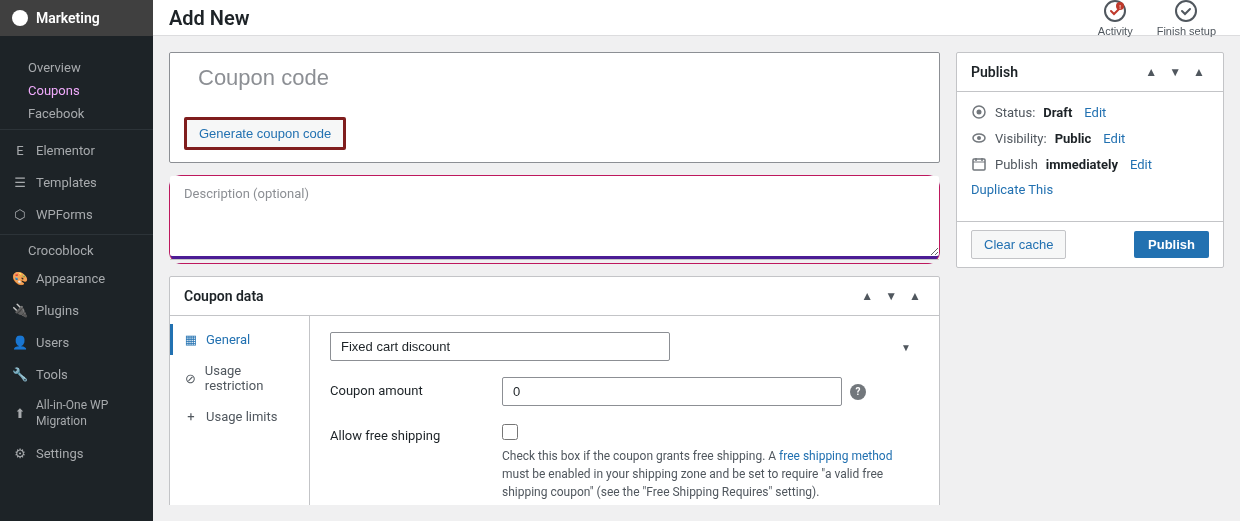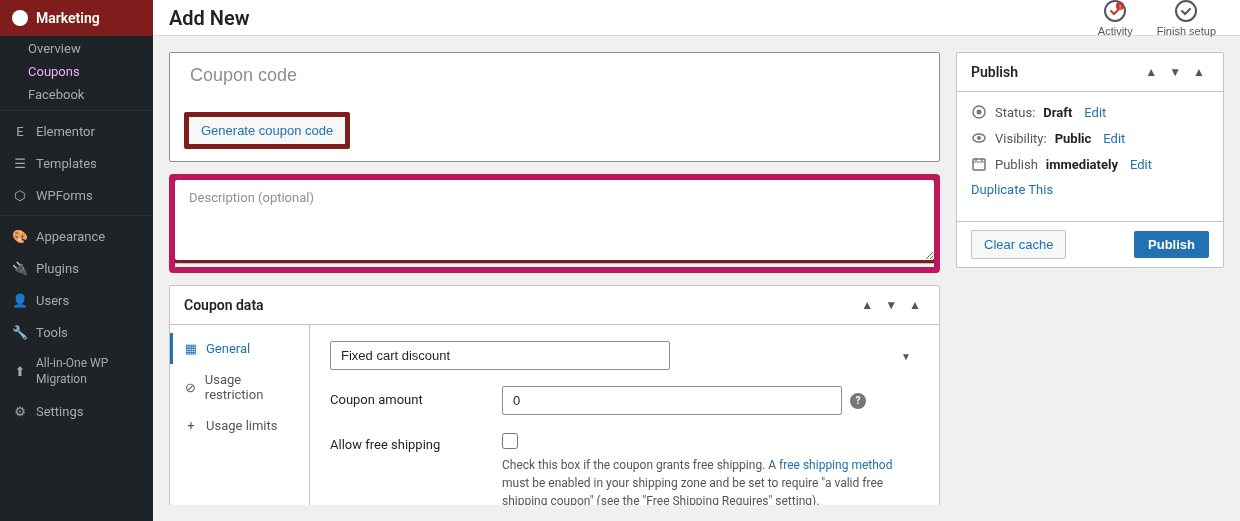--- a/index.html
+++ b/index.html
@@ -1,27 +1,27 @@
 <!DOCTYPE html>
 <html><head>
   <meta charset="utf-8">
   <style>
     * { box-sizing: border-box; margin: 0; padding: 0; }
     body { font-family: -apple-system, BlinkMacSystemFont, "Segoe UI", Roboto, sans-serif; font-size: 13px; background: #f0f0f1; display: flex; height: 521px; overflow: hidden; }
 
     
     .sidebar { width: 153px; background: #1d2327; color: #a7aaad; display: flex; flex-direction: column; height: 521px; flex-shrink: 0; }
-    .sidebar-header { background: #7f1d1d; color: #fff; padding: 10px 12px; display: flex; align-items: flex-start; gap: 8px; font-size: 14px; font-weight: 600; }
+    .sidebar-header { background: #404040; color: #fff; padding: 10px 12px; display: flex; align-items: flex-start; gap: 8px; font-size: 14px; font-weight: 600; }
     .sidebar-header .wp-icon { width: 16px; height: 16px; background: #fff; border-radius: 50%; flex-shrink: 0; }
     .sidebar-item { padding: 8px 12px; cursor: pointer; display: flex; align-items: center; gap: 8px; font-size: 13px; color: #a7aaad; }
     .sidebar-item .icon { width: 16px; height: 16px; display: inline-flex; align-items: center; justify-content: center; flex-shrink: 0; }
     .sidebar-sub { padding: 4px 12px 4px 28px; font-size: 13px; color: #a7aaad; cursor: pointer; }
     .sidebar-sub.active { color: #f0abfc; }
     .sidebar-divider { border: none; border-top: 1px solid #2c3338; margin: 4px 0; }
-    .sidebar-section { margin-top: 1px; }
+    .sidebar-section { margin-top: 20px; }
 
     
     .main { flex: 1; display: flex; flex-direction: column; overflow: hidden; }
 
     
     .topbar { background: #fff; border-bottom: 1px solid #dcdcde; padding: 0 16px; display: flex; align-items: center; justify-content: space-between; height: 36px; flex-shrink: 0; }
     .topbar-left { display: flex; align-items: center; gap: 12px; }
     .page-title { font-size: 20px; font-weight: 600; color: #1d2327; }
     .topbar-right { display: flex; align-items: center; gap: 8px; }
     .topbar-icon-btn { display: flex; flex-direction: column; align-items: center; gap: 2px; cursor: pointer; color: #50575e; font-size: 11px; background: none; border: none; padding: 4px 8px; }
@@ -29,21 +29,21 @@
     
     .content-area { display: flex; flex: 1; overflow: hidden; padding: 16px; gap: 16px; }
 
     
     .editor { flex: 1; display: flex; flex-direction: column; gap: 12px; overflow-y: auto; }
 
     
     .coupon-code-input { width: 100%; padding: 10px 14px; font-size: 22px; color: #8c8f94; border: 1px solid #8c8f94; border-radius: 2px; background: #fff; outline: none; }
     .coupon-code-input::placeholder { color: #8c8f94; }
 
-    .generate-btn { padding: 6px 12px; background: #f6f7f7; border: 5px solid #7f1d1d; border-radius: 2px; color: #2271b1; cursor: pointer; font-size: 13px; margin-top: 8px; }
+    .generate-btn { padding: 6px 12px; background: #f6f7f7; border: 3px solid #7f1d1d; border-radius: 2px; color: #2271b1; cursor: pointer; font-size: 13px; margin-top: 8px; }
 
     .description-area { width: 100%; padding: 10px 14px; font-size: 13px; color: #8c8f94; border: 1px solid #8c8f94; border-radius: 2px; background: #fff; height: 80px; resize: vertical; outline: none; font-family: inherit; }
     .description-area::placeholder { color: #8c8f94; }
 
     
     .coupon-data-box { background: #fff; border: 1px solid #c3c4c7; border-radius: 2px; }
     .coupon-data-header { display: flex; align-items: center; justify-content: space-between; padding: 10px 14px; border-bottom: 1px solid #c3c4c7; }
     .coupon-data-title { font-size: 14px; font-weight: 600; color: #1d2327; }
     .coupon-data-controls { display: flex; gap: 4px; }
     .ctrl-btn { background: none; border: none; cursor: pointer; color: #50575e; font-size: 12px; padding: 2px 4px; }
@@ -119,20 +119,23 @@
     <span class="icon">☰</span>
     <span>Templates</span>
   </div>
   <div class="sidebar-item">
     <span class="icon">⬡</span>
     <span>WPForms</span>
   </div>
 
   <hr class="sidebar-divider">
 
+  <div class="sidebar-sub">
+    <span>Crocoblock</span>
+  </div>
   <div class="sidebar-item">
     <span class="icon">🎨</span>
     <span>Appearance</span>
   </div>
   <div class="sidebar-item">
     <span class="icon">🔌</span>
     <span>Plugins</span>
   </div>
   <div class="sidebar-item">
     <span class="icon">👤</span>
@@ -178,27 +181,27 @@
         <span>Finish setup</span>
       </button>
     </div>
   </div>
 
   <div class="content-area">
 
     <div class="editor">
 
       <div style="background:#fff; border:1px solid #8c8f94; border-radius:2px; padding:0;">
-        <input class="coupon-code-input" type="text" style="border: none; width: 100%; font-size: 18px; padding: 12px 20px; outline: none;" placeholder="Coupon code">
+        <input class="coupon-code-input" type="text" style="border: none; width: 100%; font-size: 22px; padding: 12px 28px; outline: none;" placeholder="Coupon code">
         <div style="padding: 6px 14px 12px;">
           <button class="generate-btn">Generate coupon code</button>
         </div>
       </div>
 
-      <div style="background:#7f1d1d; border:6px solid #be185d; border-radius:4px;">
+      <div style="background:#4c1d95; border:1px solid #be185d; border-radius:12px;">
         <textarea class="description-area" style="width: 100%; border: none; padding: 10px 14px; resize: vertical; min-height: 70px; font-family: inherit; font-size: 13px; color: rgb(140, 143, 148); outline: none;" placeholder="Description (optional)"></textarea>
         <div style="height:4px; background:#f0f0f1; border-top:1px solid #c3c4c7;"></div>
       </div>
 
       <div class="coupon-data-box">
         <div class="coupon-data-header">
           <span class="coupon-data-title">Coupon data</span>
           <div class="coupon-data-controls">
             <button class="ctrl-btn">▲</button>
             <button class="ctrl-btn">▼</button>

